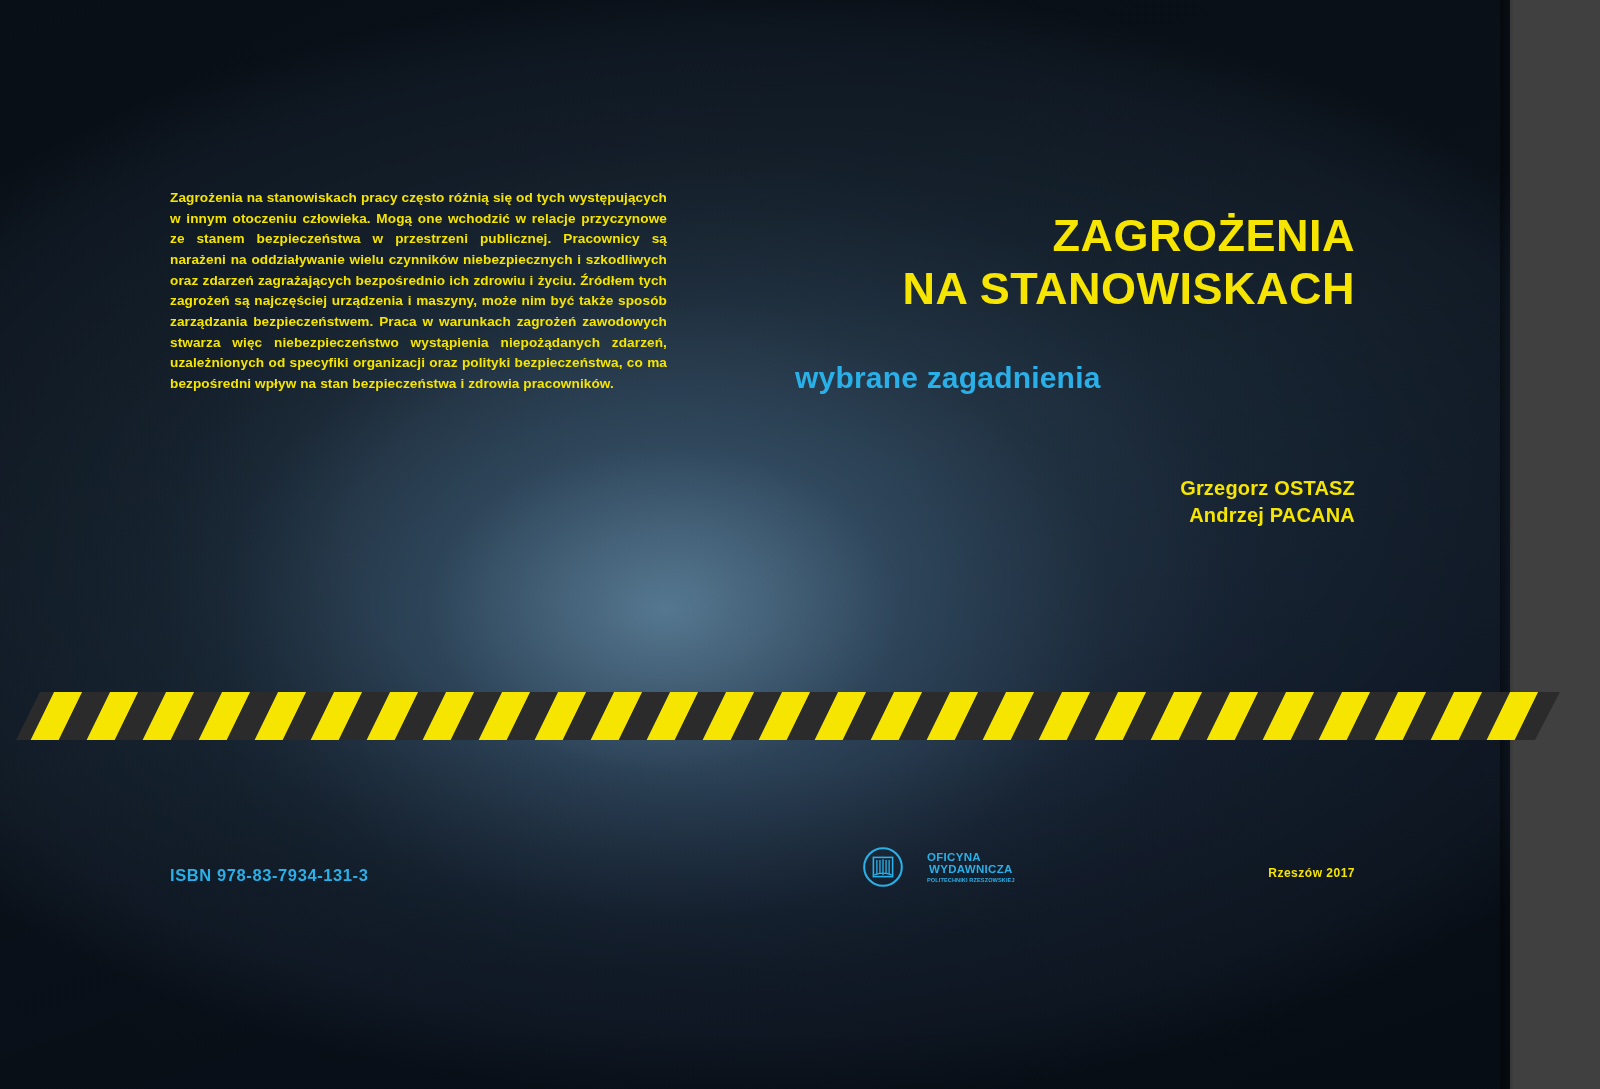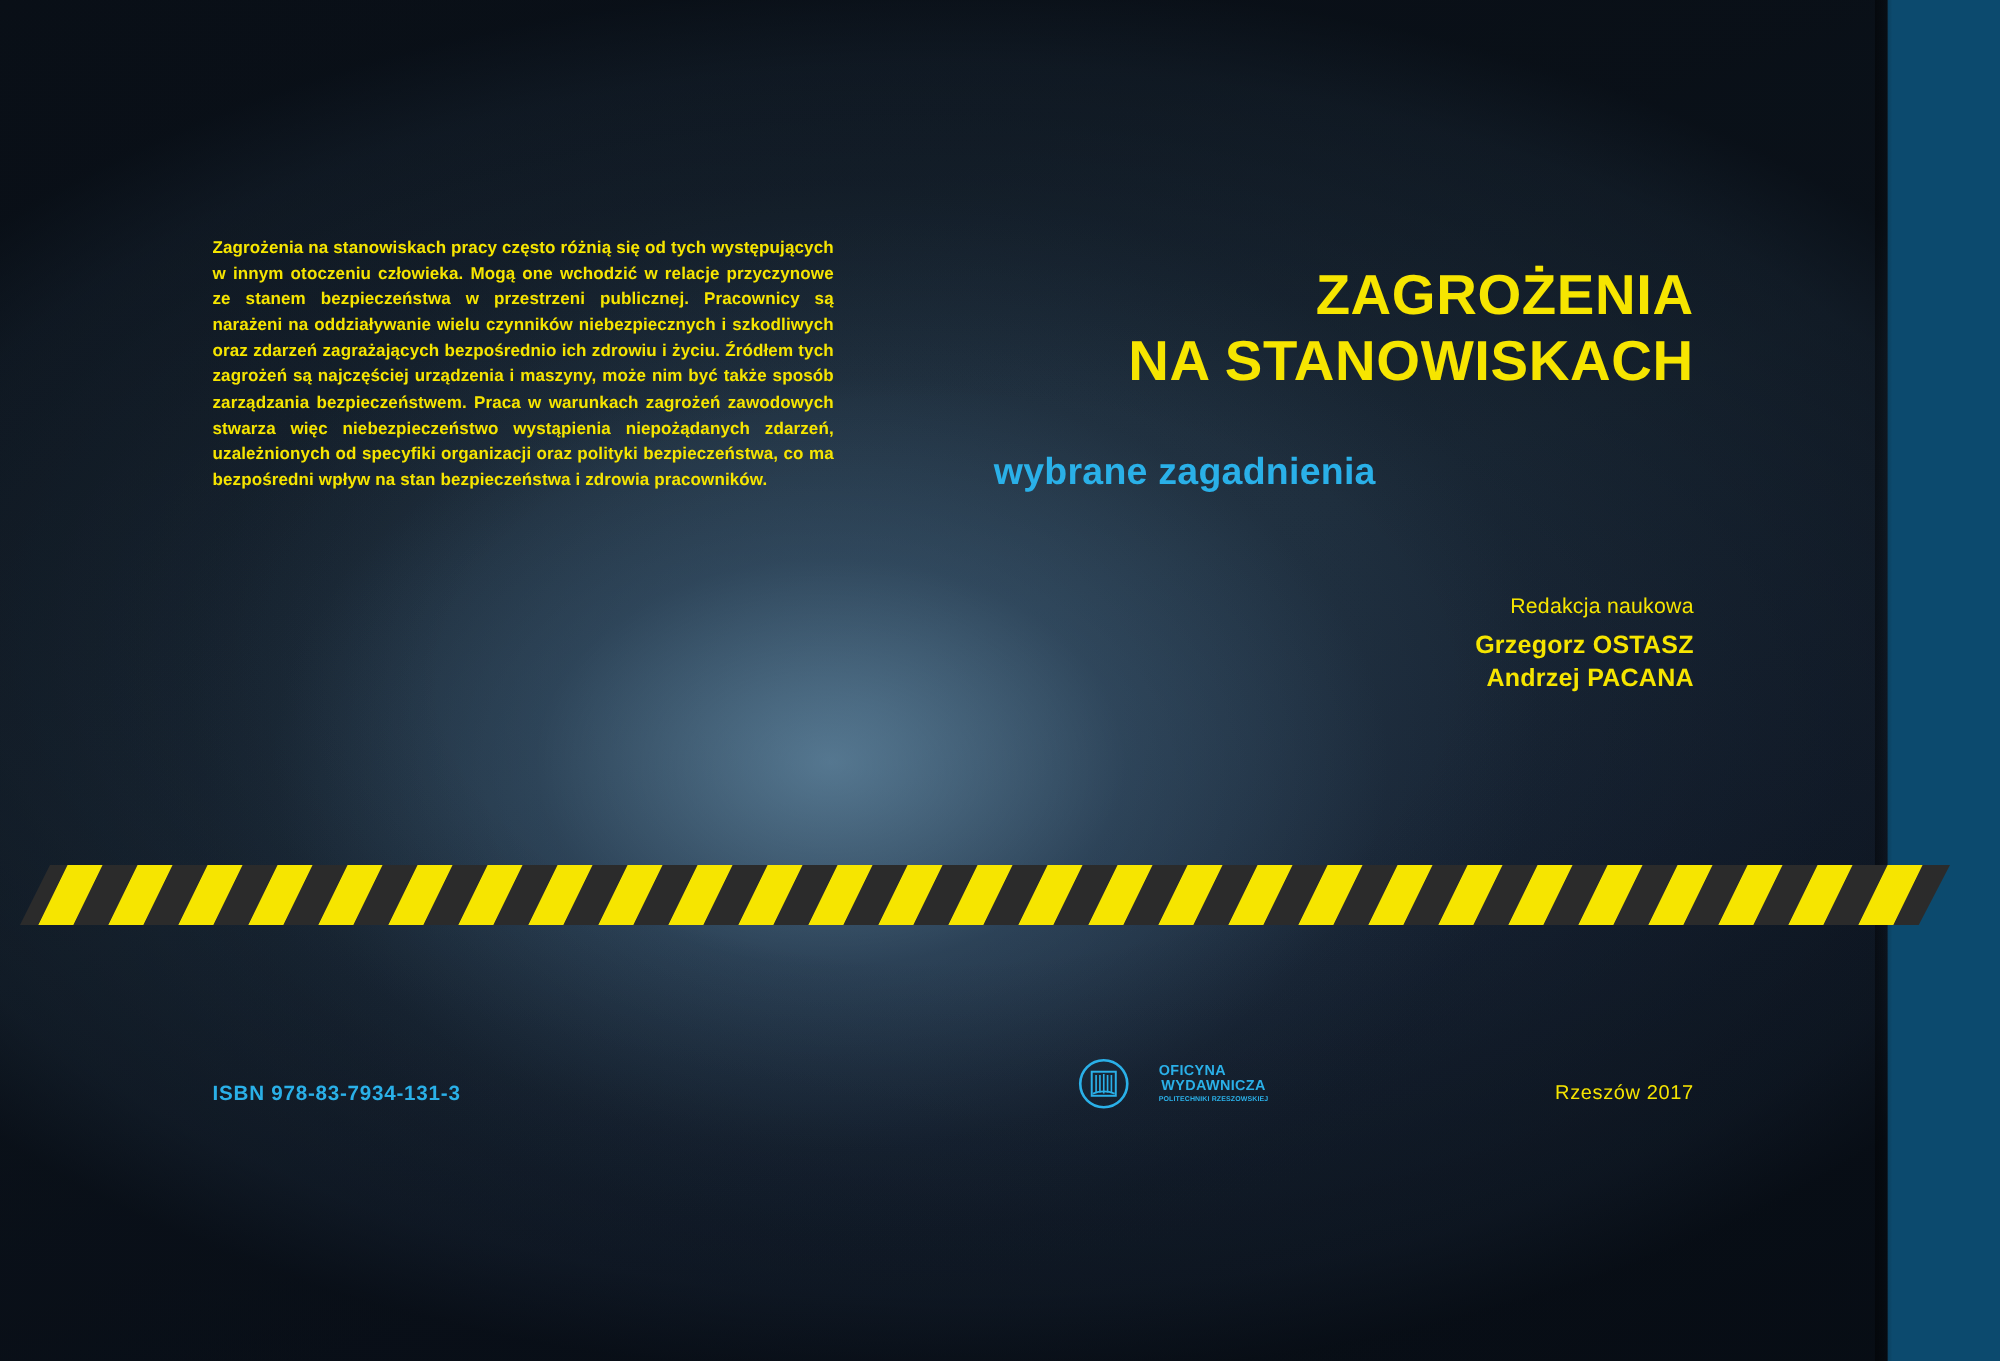--- a/index.html
+++ b/index.html
@@ -11,21 +11,21 @@
     width: 1600px;
     height: 1089px;
     font-family: "Liberation Sans", sans-serif;
     overflow: hidden;
   }
 
   #cover {
     position: relative;
     width: 1600px;
     height: 1089px;
-    background: #0c4a6e;
+    background: #404040;
     overflow: hidden;
   }
 
   
   .panel {
     position: absolute;
     left: 0;
     top: 0;
     width: 1510px;
     height: 1089px;
@@ -141,22 +141,22 @@
     font-size: 16.5px;
     font-weight: bold;
     letter-spacing: 0.6px;
     z-index: 5;
   }
   .place-year {
     position: absolute;
     right: 245px;
     top: 866px;
     color: #f6e500;
-    font-size: 16px;
-    font-weight: normal;
+    font-size: 12px;
+    font-weight: bold;
     letter-spacing: 0.5px;
     z-index: 5;
   }
 
   
   .publisher {
     position: absolute;
     left: 862px;
     top: 846px;
     display: flex;
@@ -213,21 +213,20 @@
     </svg>
   </div>
 
   <div class="front">
     <div class="title">
       <span class="l1">ZAGROŻENIA</span>
       <span class="l2">NA STANOWISKACH</span>
     </div>
     <div class="subtitle">wybrane zagadnienia</div>
     <div class="editors">
-      <div class="lead">Redakcja naukowa</div>
       <div class="name">Grzegorz OSTASZ</div>
       <div class="name">Andrzej PACANA</div>
     </div>
   </div>
 
   <div class="isbn">ISBN 978-83-7934-131-3</div>
   <div class="place-year">Rzeszów 2017</div>
 
   <div class="publisher">
     <div class="mark">

